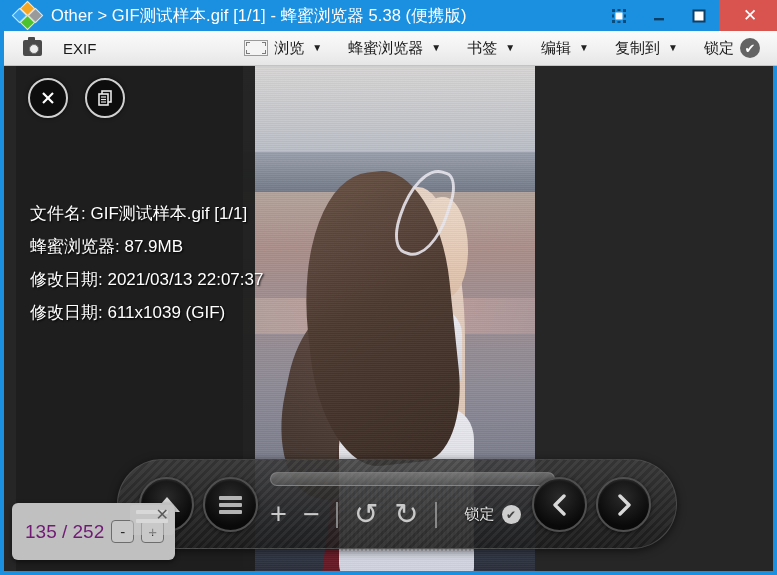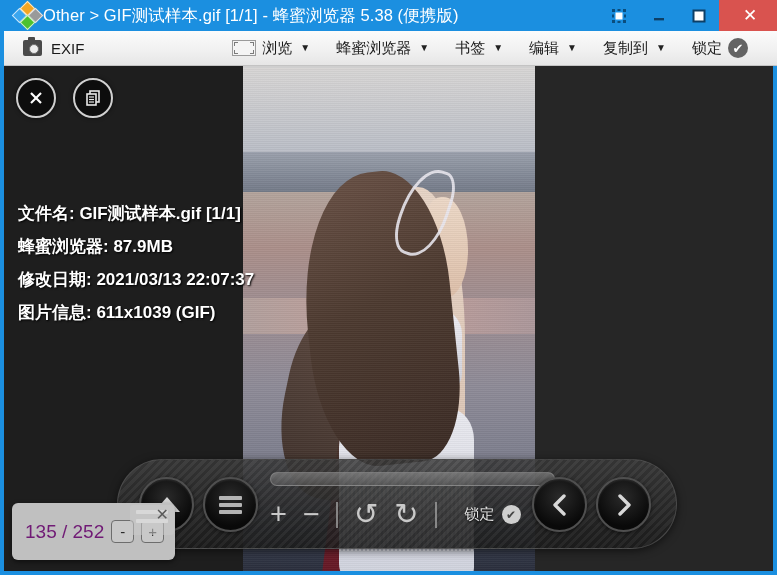--- a/index.html
+++ b/index.html
@@ -39,20 +39,21 @@
     border: 1px solid rgba(255,255,255,.75);
   }
   .dia.d-blue  { left: 1px;  top: 8px;  background: #3aa6ef; }
   .dia.d-orng  { left: 9px;  top: 1px;  background: #f5a623; }
   .dia.d-gray  { left: 17px; top: 8px;  background: #9a9a9a; }
   .dia.d-grn   { left: 9px;  top: 15px; background: #4cc22e; }
 
   #title-text {
     color: #ffffff;
     font-size: 16.5px;
+    margin-left: 8px;
     white-space: nowrap;
     letter-spacing: .1px;
     line-height: 31px;
     font-weight: 400;
   }
   #win-controls {
     margin-left: auto;
     display: flex; align-items: stretch;
     height: 31px;
   }
@@ -72,21 +73,21 @@
     border-bottom: 1px solid #c3c3c3;
     display: flex; align-items: center;
     font-size: 15px;
     color: #1a1a1a;
   }
   .tb-item {
     display: flex; align-items: center; gap: 6px;
     height: 35px; padding: 0 9px;
     white-space: nowrap;
   }
-  #exif-item { margin-left: 10px; gap: 9px; }
+  #exif-item { margin-left: 10px; gap: 21px; }
   .caret { font-size: 10px; line-height: 1; color: #222; margin-left: 2px; }
   #toolbar-spacer { flex: 0 0 130px; }
   .gap { flex: 0 0 8px; }
 
   .camera-ico {
     width: 19px; height: 16px; position: relative;
     background: #4a4a4a; border-radius: 2px;
   }
   .camera-ico::before {
     content:''; position:absolute; left:5px; top:-3px;
@@ -176,24 +177,23 @@
                   transform: rotate(18deg); opacity:.9; }
   #photo .grain { position:absolute; inset:0;
                   background-image: repeating-linear-gradient(0deg, rgba(255,255,255,.035) 0 1px, rgba(0,0,0,.035) 1px 2px);
                   pointer-events:none; }
 
   
   #photo .toprule { position:absolute; left:0; top:0; width:100%; height:2px; background:#cfcfcf; }
 
   
   #info-overlay {
-    position: absolute; left: 0; top: 0;
+    position: absolute; left: 12px; top: 0;
     width: 239px; height: 505px;
     background: rgba(30,30,30,0.96);
-    font-weight: bold;
   }
   #circle-buttons {
     position: absolute; left: 12px; top: 12px;
     display: flex; gap: 17px;
   }
   .circ-btn {
     width: 40px; height: 40px; border-radius: 50%;
     background: #0d0d0d;
     border: 2px solid #d0d0d0;
     display:flex; align-items:center; justify-content:center;
@@ -412,21 +412,21 @@
             <line x1="6" y1="11.5" x2="11" y2="11.5" stroke="#e8e8e8" stroke-width="1.2"></line>
             <line x1="6" y1="14" x2="11" y2="14" stroke="#e8e8e8" stroke-width="1.2"></line>
           </svg>
         </div>
       </div>
 
       <div id="info-lines">
         <div>文件名: GIF测试样本.gif [1/1]</div>
         <div>蜂蜜浏览器: 87.9MB</div>
         <div>修改日期: 2021/03/13 22:07:37</div>
-        <div>图片信息: 611x1039 (GIF)</div>
+        <div>修改日期: 611x1039 (GIF)</div>
       </div>
     </div>
 
     <div id="bottombar">
 
       <div id="slider-track"></div>
 
       <div class="big-circ" id="btn-up">
         <span class="tri-up"></span>
       </div>

